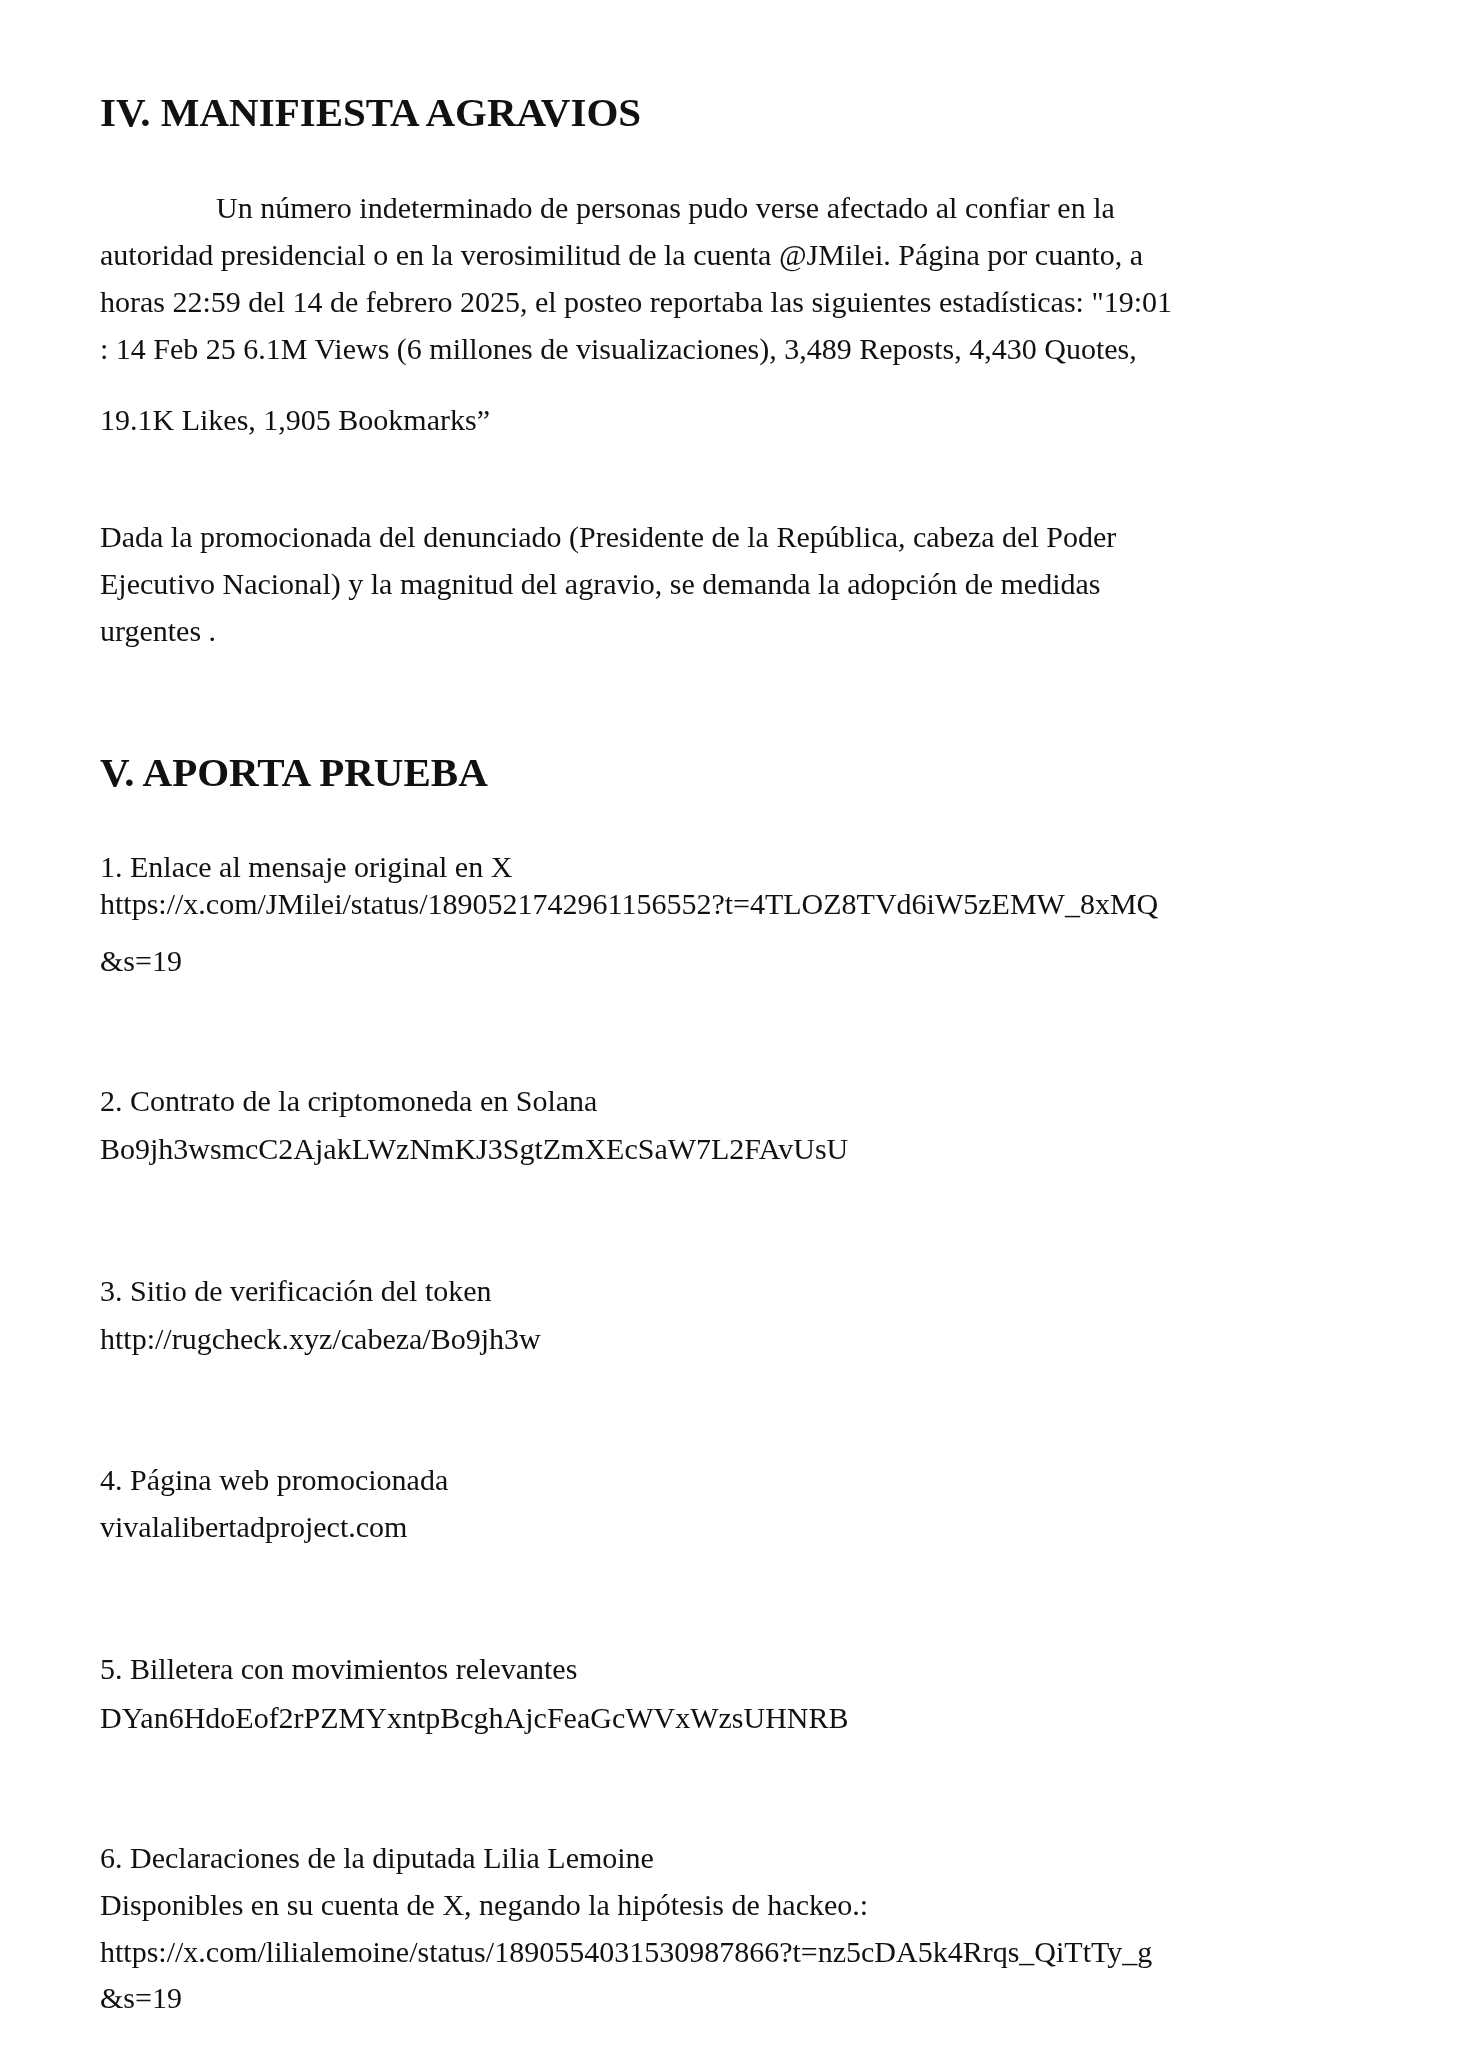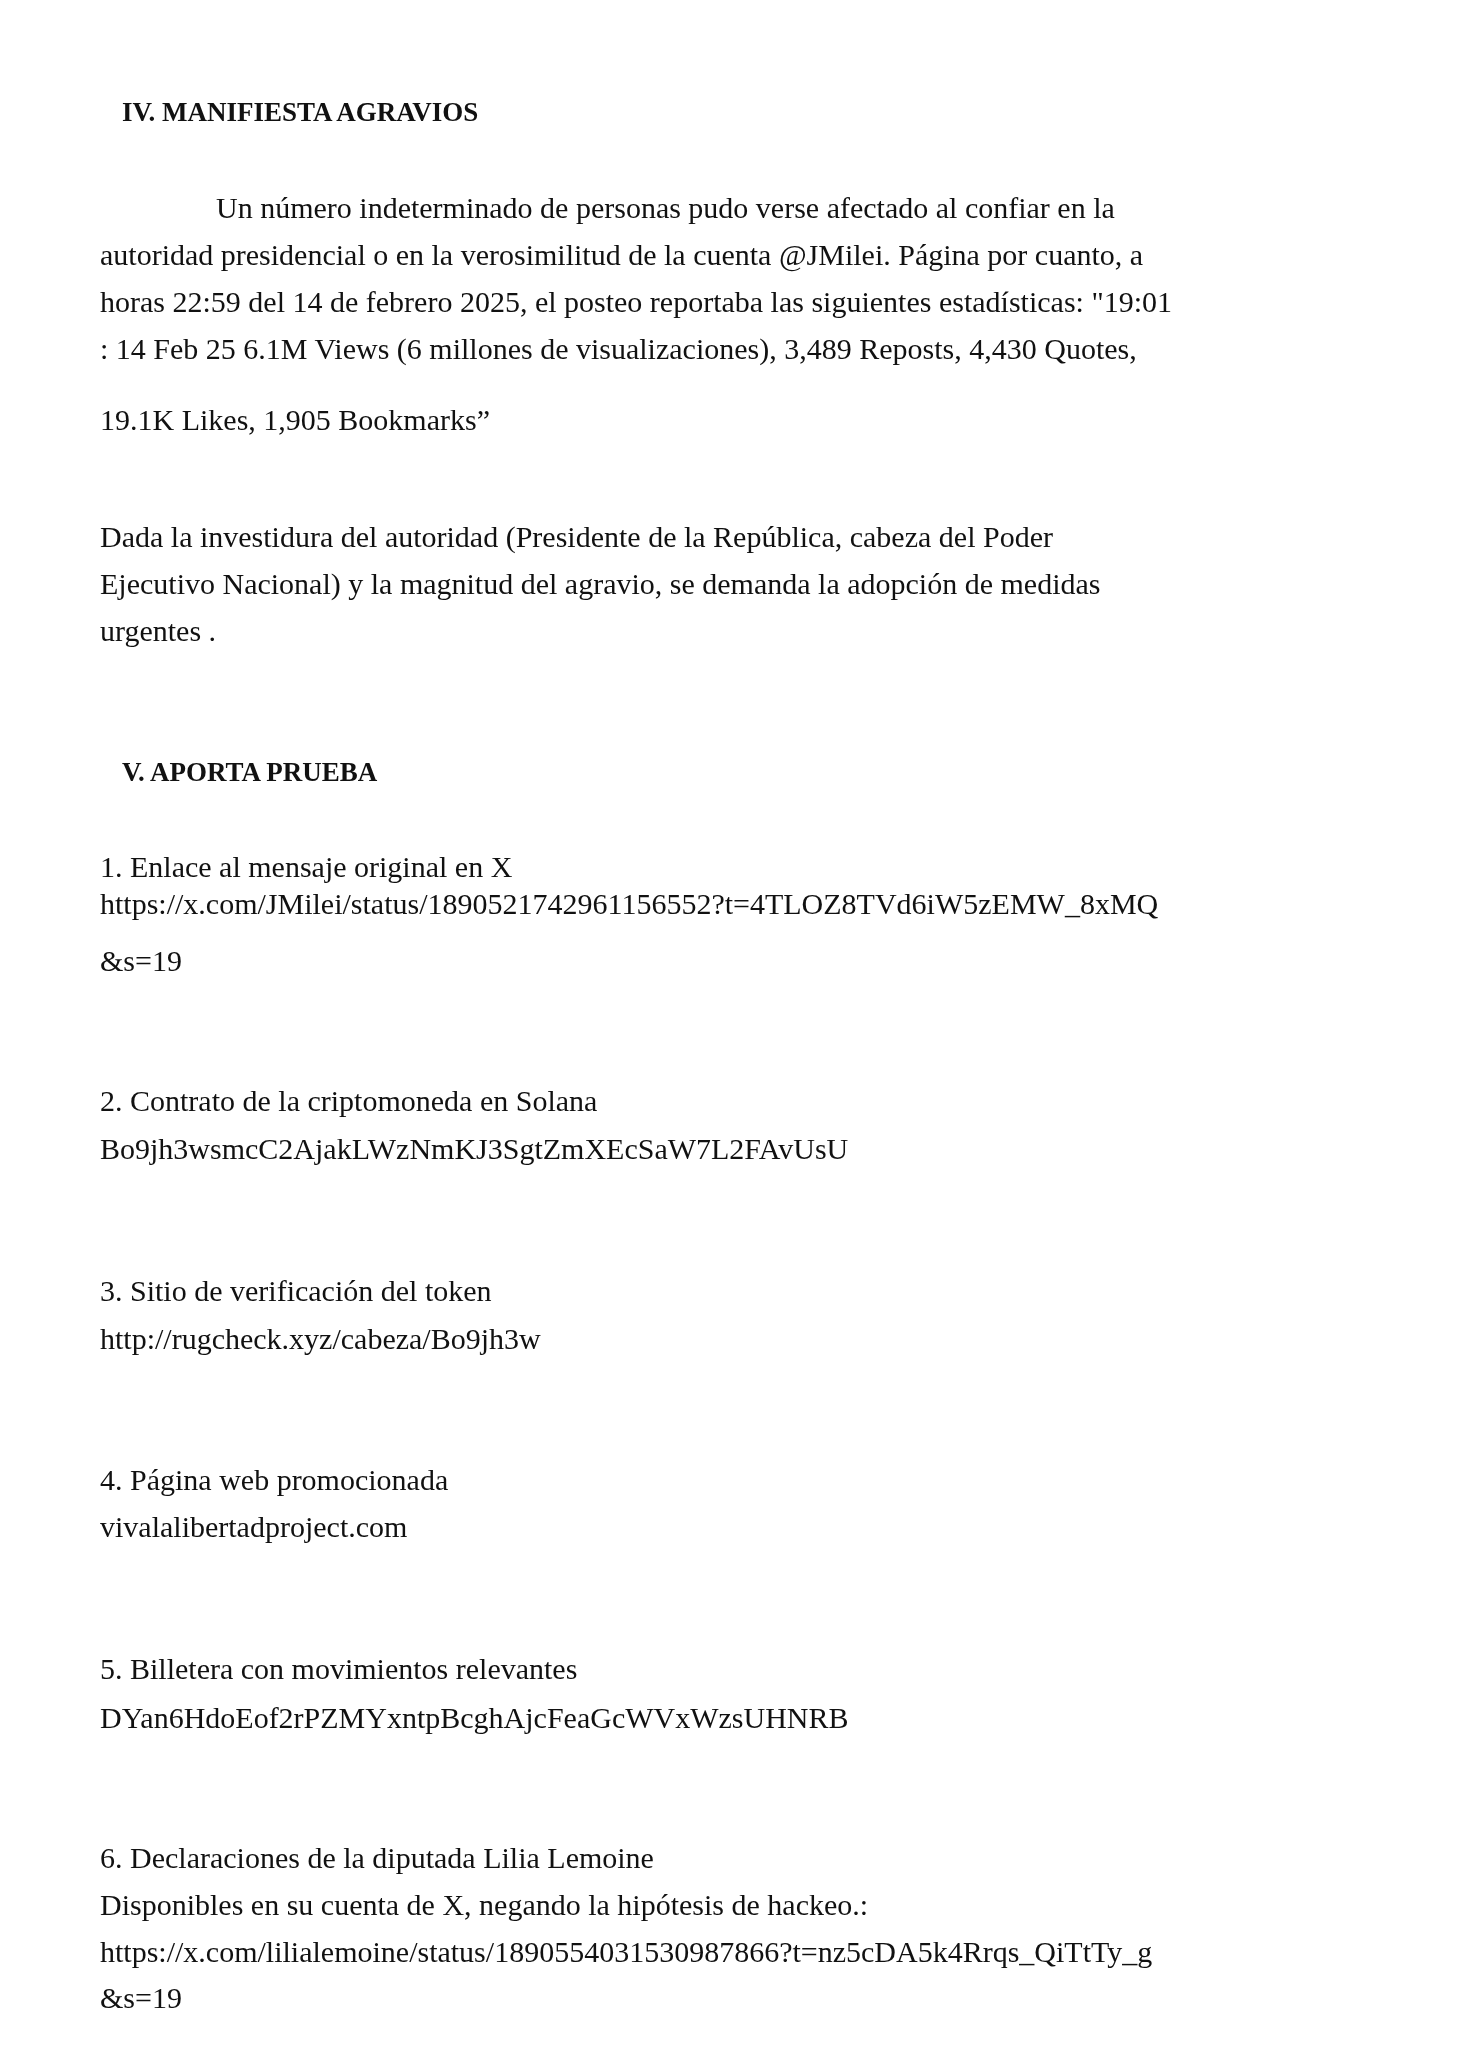--- a/index.html
+++ b/index.html
@@ -5,37 +5,37 @@
   html, body { margin: 0; padding: 0; background: #ffffff; }
   body {
     width: 1460px; height: 2048px; position: relative; overflow: hidden;
     font-family: "Liberation Serif", "DejaVu Serif", serif;
     color: #111111;
   }
   .line {
     position: absolute; left: 100px; white-space: nowrap;
     font-size: 30px; line-height: 40px;
   }
-  .heading { font-weight: bold; font-size: 27px; margin-left: 22px; }
+  .heading { font-weight: bold; font-size: 41px; }
   .indent { left: 216px; }
 </style>
 </head>
 <body>
 
 <div>
 
   <div class="line heading" style="top:92px">IV. MANIFIESTA AGRAVIOS</div>
 
   <div class="line indent" style="top:188px">Un número indeterminado de personas pudo verse afectado al confiar en la</div>
   <div class="line" style="top:235px">autoridad presidencial o en la verosimilitud de la cuenta @JMilei. Página por cuanto, a</div>
   <div class="line" style="top:282px">horas 22:59 del 14 de febrero 2025, el posteo reportaba las siguientes estadísticas: "19:01</div>
   <div class="line" style="top:329px">: 14 Feb 25 6.1M Views (6 millones de visualizaciones), 3,489 Reposts, 4,430 Quotes,</div>
   <div class="line" style="top:400px">19.1K Likes, 1,905 Bookmarks”</div>
 
-  <div class="line" style="top:517px">Dada la investidura del autoridad (Presidente de la República, cabeza del Poder</div>
+  <div class="line" style="top:517px">Dada la promocionada del denunciado (Presidente de la República, cabeza del Poder</div>
   <div class="line" style="top:564px">Ejecutivo Nacional) y la magnitud del agravio, se demanda la adopción de medidas</div>
   <div class="line" style="top:611px">urgentes .</div>
 
   <div class="line heading" style="top:752px">V. APORTA PRUEBA</div>
 
   <div class="line" style="top:847px">1. Enlace al mensaje original en X</div>
   <div class="line" style="top:884px">https://x.com/JMilei/status/1890521742961156552?t=4TLOZ8TVd6iW5zEMW_8xMQ</div>
   <div class="line" style="top:941px">&amp;s=19</div>
 
   <div class="line" style="top:1081px">2. Contrato de la criptomoneda en Solana</div>

